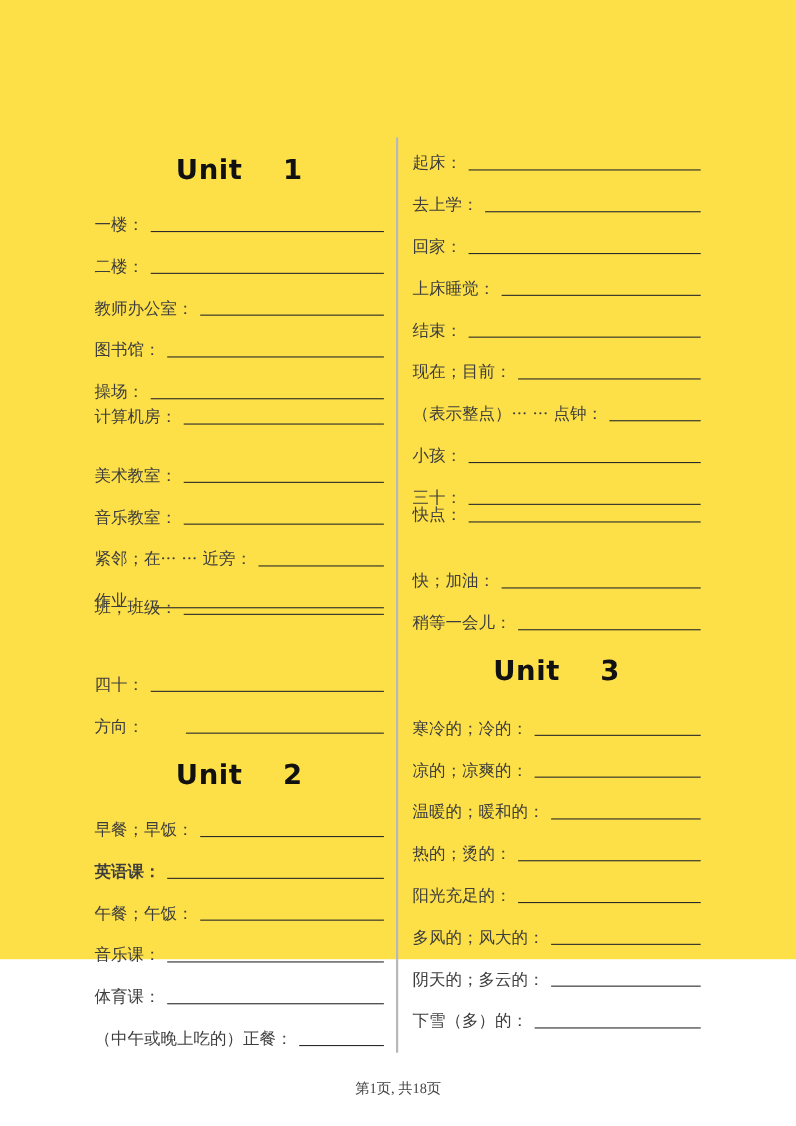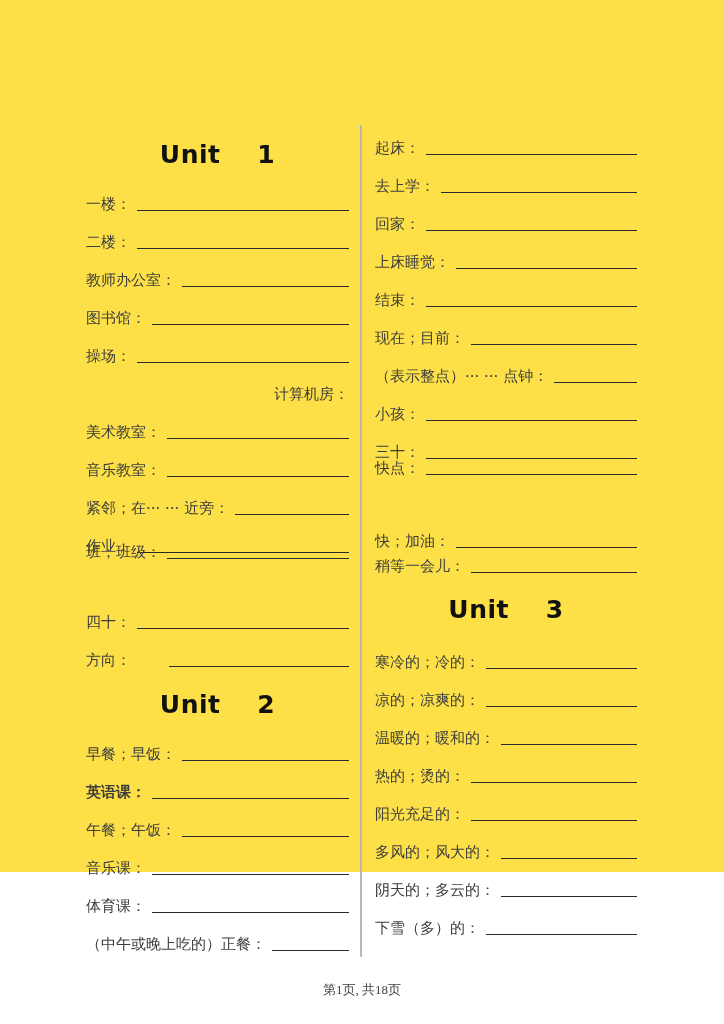--- a/index.html
+++ b/index.html
@@ -42,21 +42,21 @@
         <span class="blank"></span>
       </div>
     <div class="row" style="top:304px;">
         <span class="label">图书馆：</span>
         <span class="blank"></span>
       </div>
     <div class="row" style="top:342px;">
         <span class="label">操场：</span>
         <span class="blank"></span>
       </div>
-    <div class="row" style="top:384px;flex-direction:column;">
+    <div class="row" style="top:365px;">
         <span class="label">计算机房：</span>
         <span class="blank"></span>
       </div>
     <div class="row" style="top:418px;">
         <span class="label">美术教室：</span>
         <span class="blank"></span>
       </div>
     <div class="row" style="top:456px;">
         <span class="label">音乐教室：</span>
         <span class="blank"></span>
@@ -144,21 +144,21 @@
         <span class="blank"></span>
       </div>
     <div class="row" style="top:438px;">
         <span class="label">三十：</span>
         <span class="blank"></span>
       </div>
     <div class="row" style="top:454px;">
         <span class="label">快点：</span>
         <span class="blank"></span>
       </div>
-    <div class="row" style="top:527px;">
+    <div class="row" style="top:514px;">
         <span class="label">快；加油：</span>
         <span class="blank"></span>
       </div>
     <div class="row" style="top:552px;">
         <span class="label">稍等一会儿：</span>
         <span class="blank"></span>
       </div>
 
     <div class="unit-title" style="top:595px;">Unit    3</div>
 

